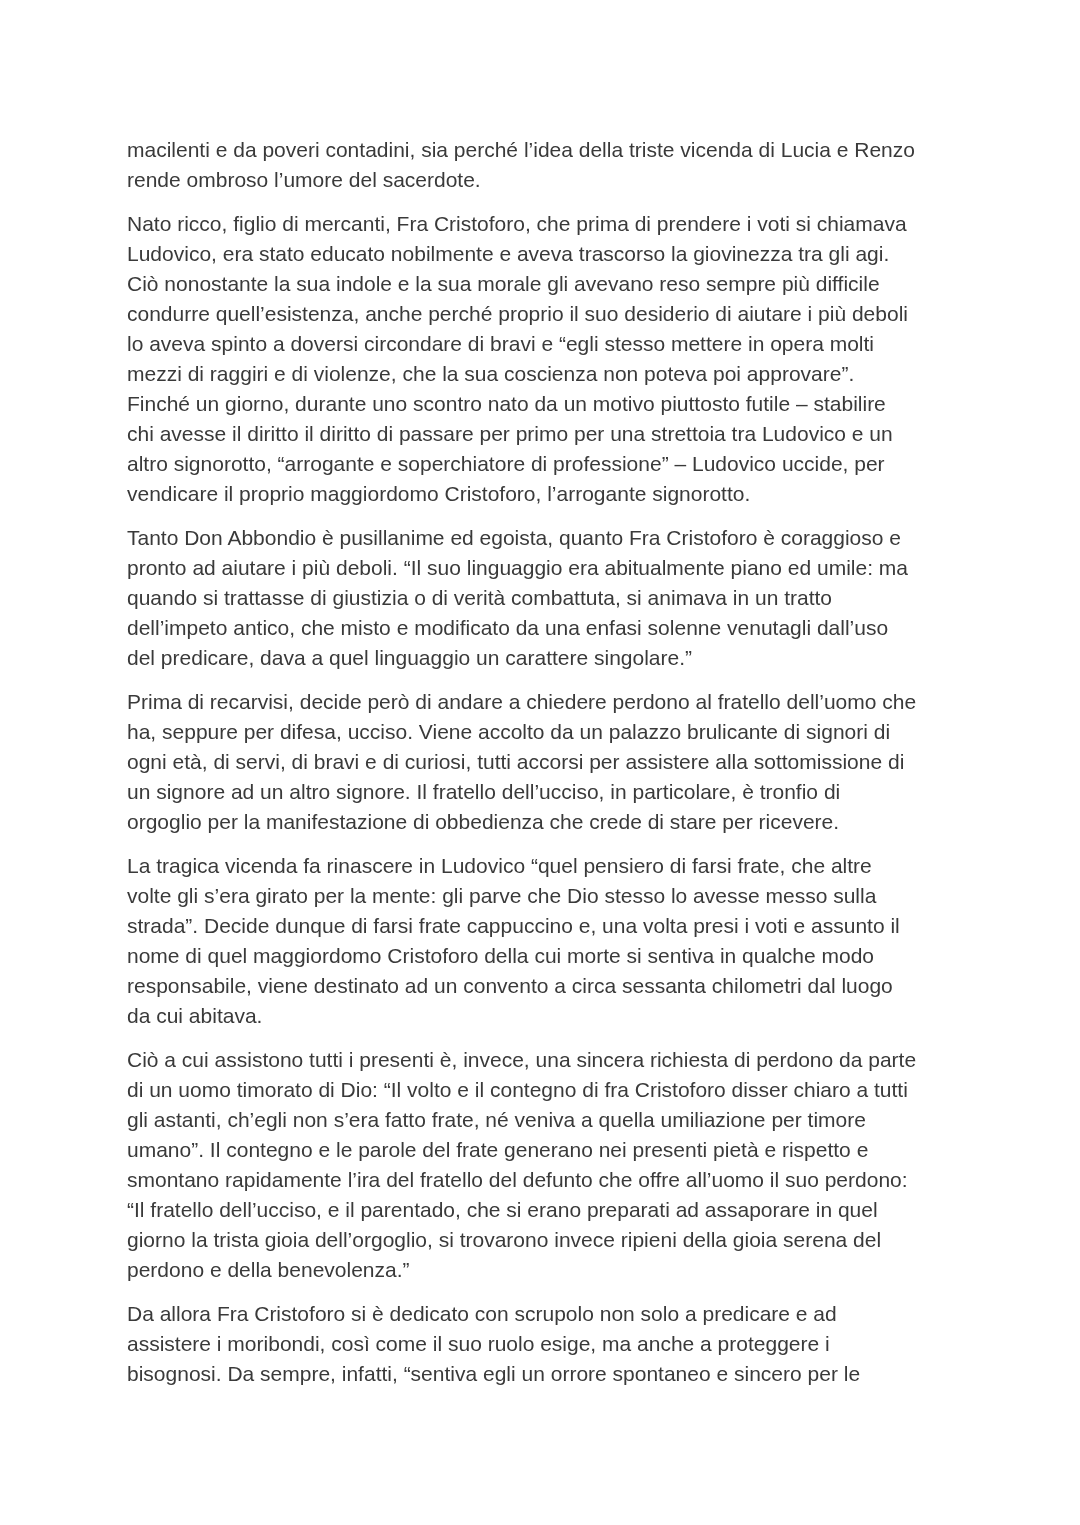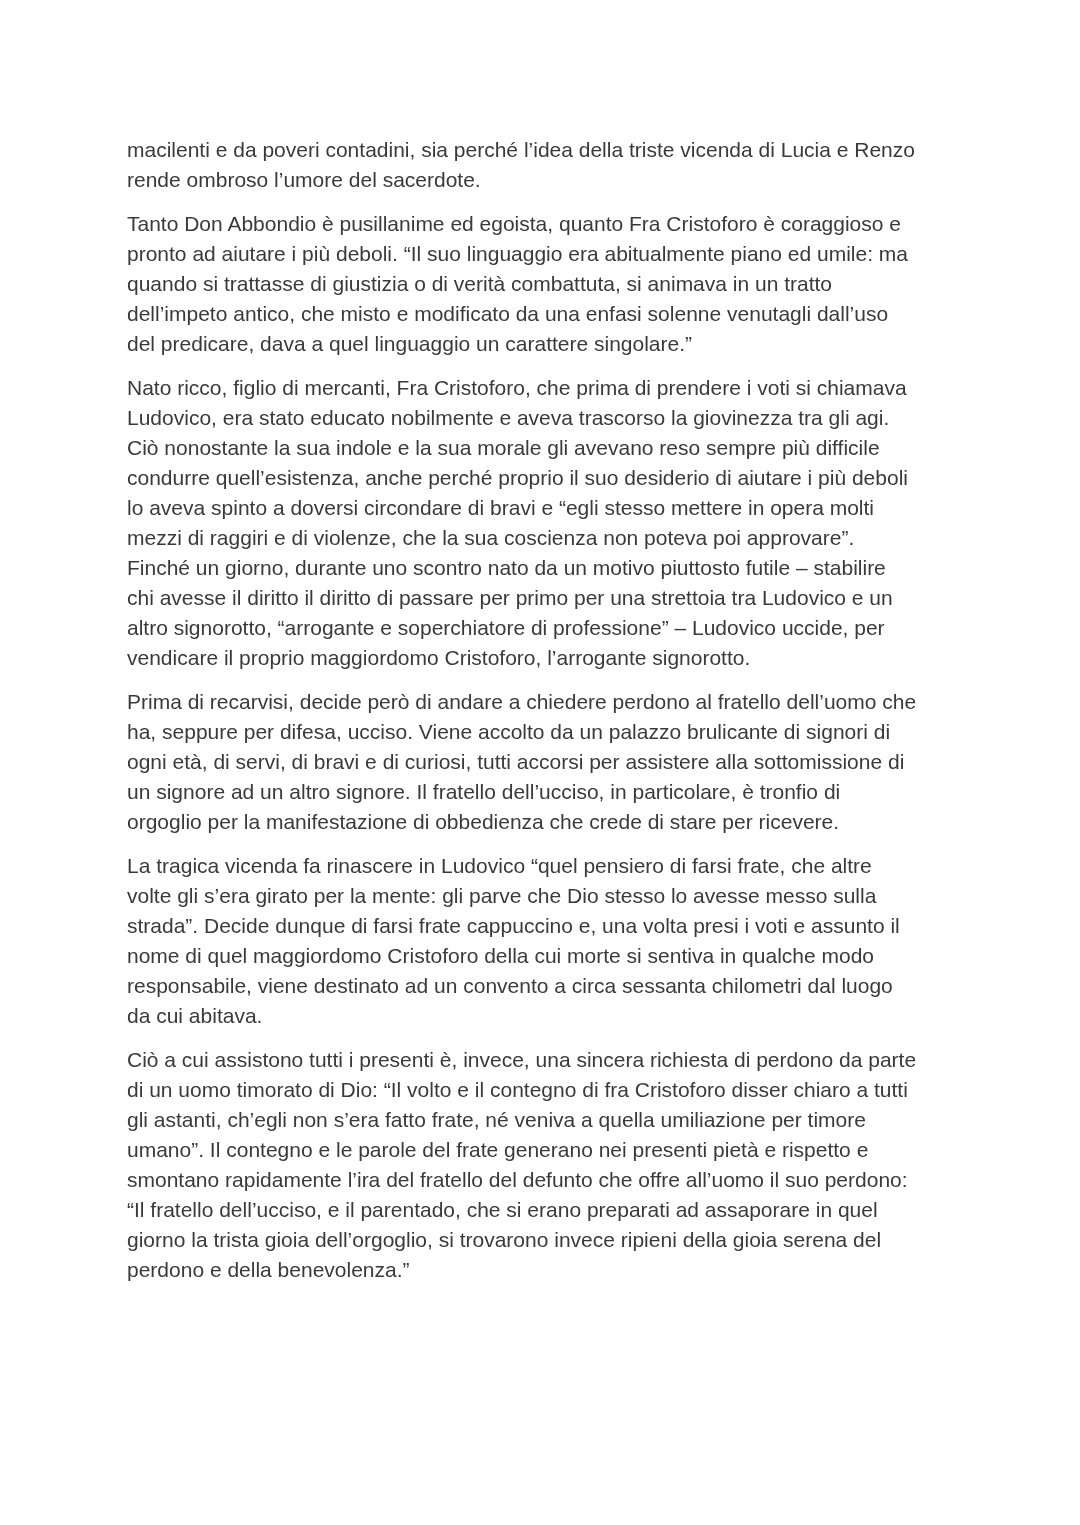--- a/index.html
+++ b/index.html
@@ -29,47 +29,50 @@
     white-space: pre-line; 
     max-width: 913px;
   }
 </style>
 </head>
 <body>
 
 <div class="doc-page">
   <p>macilenti e da poveri contadini, sia perché l’idea della triste vicenda di Lucia e Renzo
 rende ombroso l’umore del sacerdote.</p>
-  <p>Tanto Don Abbondio è pusillanime ed egoista, quanto Fra Cristoforo è coraggioso e
-pronto ad aiutare i più deboli. “Il suo linguaggio era abitualmente piano ed umile: ma
-quando si trattasse di giustizia o di verità combattuta, si animava in un tratto
-dell’impeto antico, che misto e modificato da una enfasi solenne venutagli dall’uso
-del predicare, dava a quel linguaggio un carattere singolare.”</p>
   <p>Nato ricco, figlio di mercanti, Fra Cristoforo, che prima di prendere i voti si chiamava
 Ludovico, era stato educato nobilmente e aveva trascorso la giovinezza tra gli agi.
 Ciò nonostante la sua indole e la sua morale gli avevano reso sempre più difficile
 condurre quell’esistenza, anche perché proprio il suo desiderio di aiutare i più deboli
 lo aveva spinto a doversi circondare di bravi e “egli stesso mettere in opera molti
 mezzi di raggiri e di violenze, che la sua coscienza non poteva poi approvare”.
 Finché un giorno, durante uno scontro nato da un motivo piuttosto futile – stabilire
 chi avesse il diritto il diritto di passare per primo per una strettoia tra Ludovico e un
 altro signorotto, “arrogante e soperchiatore di professione” – Ludovico uccide, per
 vendicare il proprio maggiordomo Cristoforo, l’arrogante signorotto.</p>
+  <p>Tanto Don Abbondio è pusillanime ed egoista, quanto Fra Cristoforo è coraggioso e
+pronto ad aiutare i più deboli. “Il suo linguaggio era abitualmente piano ed umile: ma
+quando si trattasse di giustizia o di verità combattuta, si animava in un tratto
+dell’impeto antico, che misto e modificato da una enfasi solenne venutagli dall’uso
+del predicare, dava a quel linguaggio un carattere singolare.”</p>
   <p>Prima di recarvisi, decide però di andare a chiedere perdono al fratello dell’uomo che
 ha, seppure per difesa, ucciso. Viene accolto da un palazzo brulicante di signori di
 ogni età, di servi, di bravi e di curiosi, tutti accorsi per assistere alla sottomissione di
 un signore ad un altro signore. Il fratello dell’ucciso, in particolare, è tronfio di
 orgoglio per la manifestazione di obbedienza che crede di stare per ricevere.</p>
   <p>La tragica vicenda fa rinascere in Ludovico “quel pensiero di farsi frate, che altre
 volte gli s’era girato per la mente: gli parve che Dio stesso lo avesse messo sulla
 strada”. Decide dunque di farsi frate cappuccino e, una volta presi i voti e assunto il
 nome di quel maggiordomo Cristoforo della cui morte si sentiva in qualche modo
 responsabile, viene destinato ad un convento a circa sessanta chilometri dal luogo
 da cui abitava.</p>
   <p>Ciò a cui assistono tutti i presenti è, invece, una sincera richiesta di perdono da parte
 di un uomo timorato di Dio: “Il volto e il contegno di fra Cristoforo disser chiaro a tutti
 gli astanti, ch’egli non s’era fatto frate, né veniva a quella umiliazione per timore
 umano”. Il contegno e le parole del frate generano nei presenti pietà e rispetto e
 smontano rapidamente l’ira del fratello del defunto che offre all’uomo il suo perdono:
 “Il fratello dell’ucciso, e il parentado, che si erano preparati ad assaporare in quel
 giorno la trista gioia dell’orgoglio, si trovarono invece ripieni della gioia serena del
 perdono e della benevolenza.”</p>
+  <p>Da allora Fra Cristoforo si è dedicato con scrupolo non solo a predicare e ad
+assistere i moribondi, così come il suo ruolo esige, ma anche a proteggere i
+bisognosi. Da sempre, infatti, “sentiva egli un orrore spontaneo e sincero per le</p>
 </div>
 
 </body></html>

